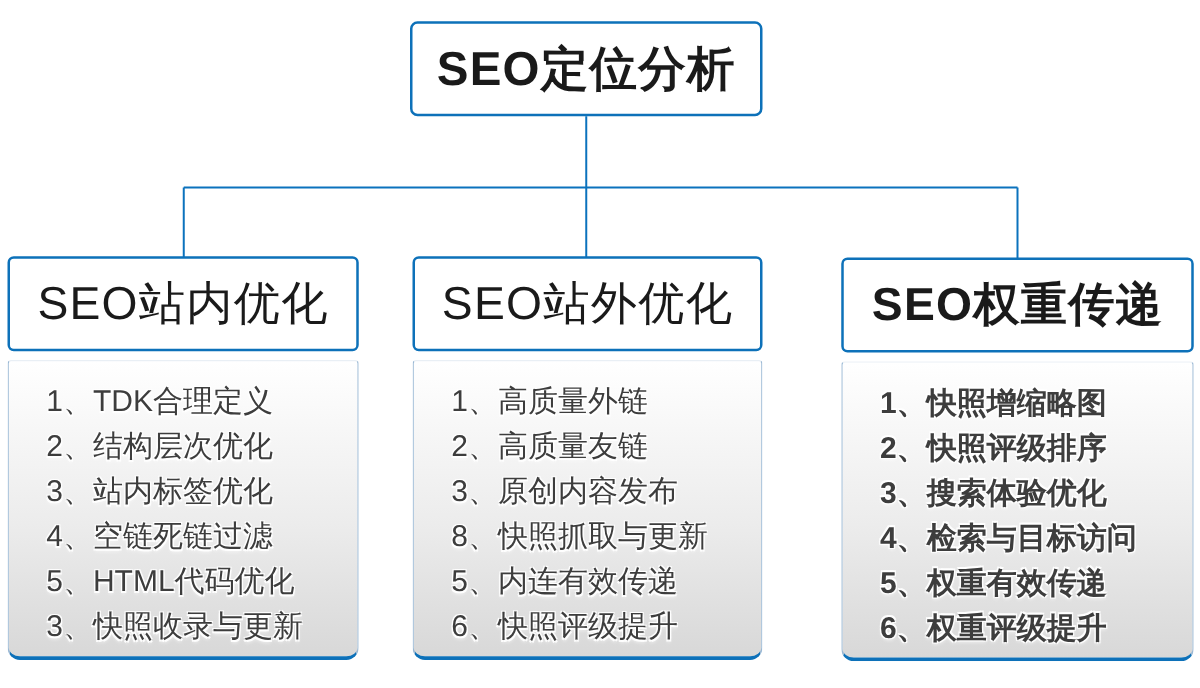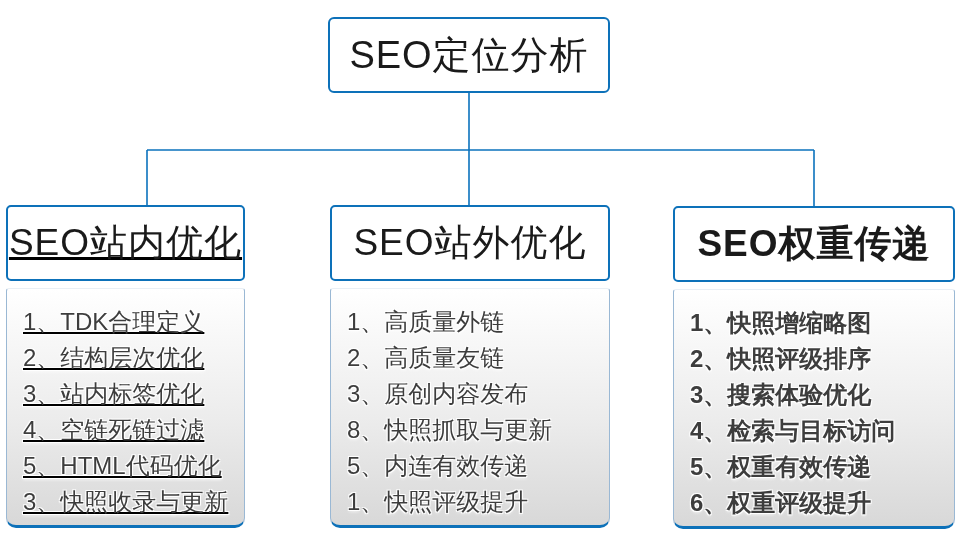--- a/index.html
+++ b/index.html
@@ -25,28 +25,29 @@
     position:absolute;left:0;top:0;width:960px;height:550px;
     pointer-events:none;
   }
   .node-box{
     position:absolute;
     background:#ffffff;
     border:2px solid var(--accent);
     border-radius:6px;
     display:flex;align-items:center;justify-content:center;
     color:var(--text-dark);
+    font-weight:bold;
   }
   .root-box{
     left:328px;top:17px;width:282px;height:76px;
     font-size:38px;
     letter-spacing:1px;
   }
   .column{position:absolute;top:205px;}
-  .col-1{left:6px;width:239px;text-decoration:underline;}
+  .col-1{left:6px;width:281px;}
   .col-2{left:330px;width:280px;}
   .col-3{left:673px;width:282px;top:206px;font-weight:bold;}
   .branch-header{
     position:relative;
     width:100%;height:76px;
     background:#ffffff;
     border:2px solid var(--accent);
     border-radius:5px;
     display:flex;align-items:center;justify-content:center;
     font-size:37px;
@@ -55,21 +56,21 @@
   }
   .branch-list{
     position:relative;
     margin-top:7px;
     width:100%;height:240px;
     background:linear-gradient(180deg,var(--panel-top) 0%,var(--panel-mid) 55%,var(--panel-bottom) 100%);
     border:1px solid var(--panel-side);
     border-top-color:#e9eff5;
     border-bottom:3px solid var(--accent);
     border-radius:3px 3px 10px 10px;
-    padding:15px 10px 6px 16px;
+    padding:15px 10px 6px 30px;
   }
   .list-item{
     height:36px;line-height:36px;
     font-size:24px;
     color:var(--item-text);
     white-space:nowrap;
     text-shadow:-1px -1px 0 rgba(255,255,255,.9),
                  1px -1px 0 rgba(255,255,255,.9),
                 -1px  1px 0 rgba(255,255,255,.9),
                  1px  1px 0 rgba(255,255,255,.9),
@@ -110,21 +111,21 @@
 <div class="column col-2">
   <div class="branch-header">
     <span>SEO站外优化</span>
   </div>
   <div class="branch-list">
     <div class="list-item">1、高质量外链</div>
     <div class="list-item">2、高质量友链</div>
     <div class="list-item">3、原创内容发布</div>
     <div class="list-item">8、快照抓取与更新</div>
     <div class="list-item">5、内连有效传递</div>
-    <div class="list-item">1、快照评级提升</div>
+    <div class="list-item">6、快照评级提升</div>
   </div>
 </div>
 
 <div class="column col-3">
   <div class="branch-header">
     <span>SEO权重传递</span>
   </div>
   <div class="branch-list">
     <div class="list-item">1、快照增缩略图</div>
     <div class="list-item">2、快照评级排序</div>

